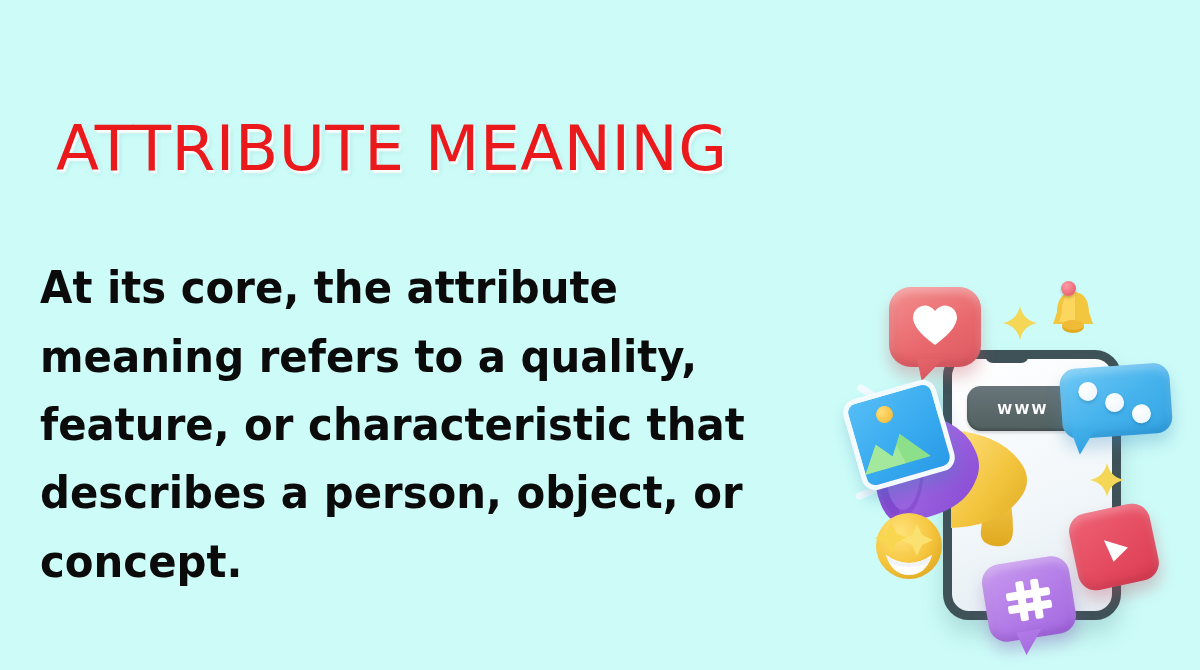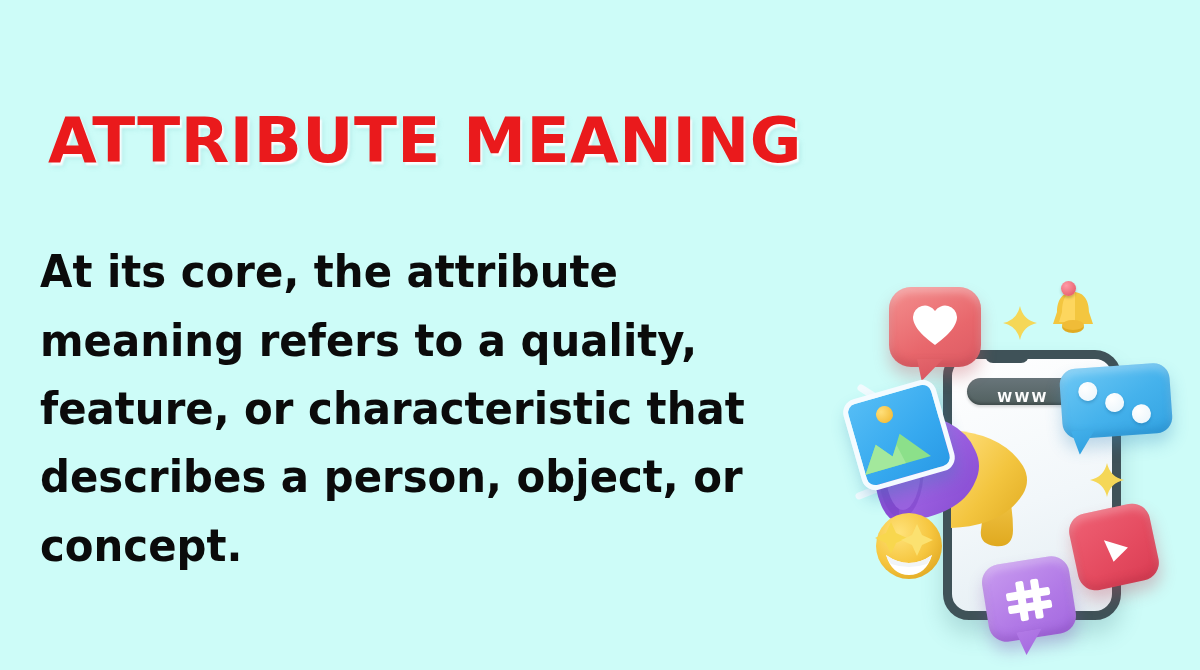--- a/index.html
+++ b/index.html
@@ -21,23 +21,23 @@
   }
 
   
   .text-col {
     position: absolute;
     left: 40px;
     top: 100px;
     width: 800px;
   }
   .headline {
-    margin: 8px;
+    margin: 16px;
     font-family: "DejaVu Sans", sans-serif;
-    font-weight: 700;
+    font-weight: 400;
     font-size: 63px;
     line-height: 1.05;
     letter-spacing: 0.5px;
     color: #ea1a1c;
     text-shadow: 2px 3px 2px rgba(255,255,255,0.95), 3px 4px 5px rgba(120,200,200,0.35);
     white-space: nowrap;
   }
   .body-copy {
     margin: 0;
     padding-top: 56px;
@@ -71,25 +71,25 @@
     box-shadow: 0 14px 22px rgba(60,110,120,0.22);
   }
   .phone-notch {
     left: 140px; top: 74px;
     width: 44px; height: 11px;
     background: #3f5258;
     border-bottom-left-radius: 8px;
     border-bottom-right-radius: 8px;
   }
   .url-bar {
-    left: 122px; top: 100px;
-    width: 112px; height: 27px;
+    left: 122px; top: 108px;
+    width: 112px; height: 45px;
     background: linear-gradient(180deg,#68757a 0%,#51605f 100%);
     border-radius: 14px;
-    display: flex; align-items: flex-end; justify-content: center;
+    display: flex; align-items: center; justify-content: center;
     box-shadow: inset 0 -2px 3px rgba(0,0,0,0.22), 0 2px 3px rgba(0,0,0,0.15);
   }
   .url-bar span {
     color: #fdfdfd;
     font-family: "DejaVu Sans", sans-serif;
     font-weight: 700;
     font-size: 13.5px;
     letter-spacing: 2.2px;
   }
 

